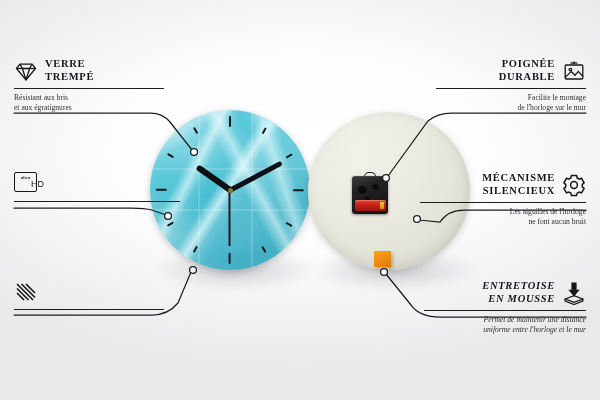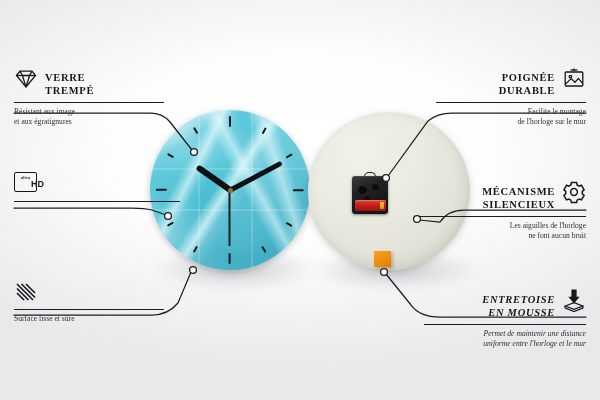--- a/index.html
+++ b/index.html
@@ -96,21 +96,20 @@
 
   
   .feat { position:absolute; }
   .feat .hrow { display:flex; align-items:center; gap:7px; }
   .feat.right .hrow { flex-direction:row-reverse; }
   .feat .title {
     font-family:"Liberation Serif", serif;
     font-weight:700; font-size:10.5px; line-height:12.5px;
     letter-spacing:.7px; color:#15181b; text-transform:uppercase;
     white-space:pre-line;
-    margin-top:14px;
   }
   .feat.right .title { text-align:right; }
   .feat .rule { height:1px; background:#1b1e21; margin:5px 0 4px; }
   .feat .desc {
     font-family:"Liberation Serif", serif;
     font-size:7.6px; line-height:9.6px; color:#2c3033; white-space:pre-line;
   }
   .feat.right .desc { text-align:right; }
   .ico { width:24px; height:24px; flex:0 0 24px; display:block; }
   .ico svg { display:block; width:24px; height:24px; }
@@ -125,21 +124,21 @@
   #feat-verre .rule   { width:150px; }
   #feat-impr .rule    { width:166px; }
   #feat-bords .rule   { width:150px; }
   #feat-poignee .rule { width:150px; margin-left:auto; }
   #feat-meca .rule    { width:166px; margin-left:auto; }
   #feat-entre .rule   { width:162px; margin-left:auto; }
   .hd-box { width:23px; height:20px; border:1.5px solid #15181b; border-radius:2px;
     display:flex; flex-direction:column; align-items:center; justify-content:center;
     font-family:"Liberation Sans", sans-serif; color:#15181b; }
   .hd-box .t1 { font-size:4px; font-weight:700; line-height:4px; letter-spacing:.2px; }
-  .hd-box .t2 { font-size:9px; font-weight:700; line-height:9px;margin-left:24px; }
+  .hd-box .t2 { font-size:9px; font-weight:400; line-height:9px;margin-left:24px; }
 </style>
 </head>
 <body>
 
 <div id="stage">
 
   <div class="clock-shadow" id="front-shadow"></div>
   <div class="clock-shadow" id="back-shadow"></div>
 
   <div id="clock-front">
@@ -232,21 +231,21 @@
           <path d="M2.5 9.5 H21.5"></path>
             <path d="M6 5.2 L8.4 9.5 L12 21"></path>
           <path d="M18 5.2 L15.6 9.5 L12 21"></path>
             <path d="M8.4 9.5 H15.6"></path>
         </svg>
       </span>
       <span class="title">VERRE
 TREMPÉ</span>
     </div>
     <div class="rule"></div>
-    <div class="desc">Résistant aux image
+    <div class="desc">Résistant aux bris
 et aux égratignures</div>
   </div>
 
   <div class="feat left" id="feat-impr">
     <div class="hrow">
       <span class="ico">
         <span class="hd-box">
           <span class="t1">ultra</span>
           <span class="t2">HD</span>
         </span>
@@ -261,21 +260,20 @@
         <svg viewBox="0 0 24 24" fill="none" stroke="#15181b" stroke-width="1.6">
           <path d="M3 4 L19 20"></path>
             <path d="M7.5 4 L21 17.5"></path>
           <path d="M3 8.5 L14.5 20"></path>
             <path d="M12 4 L21 13"></path>
             <path d="M3 13 L10 20"></path>
         </svg>
       </span>
     </div>
     <div class="rule"></div>
-    <div class="desc">Surface lisse et sûre</div>
   </div>
 
   <div class="feat right" id="feat-poignee">
     <div class="hrow">
       <span class="ico">
         <svg viewBox="0 0 24 24" fill="none" stroke="#15181b" stroke-width="1.3">
           <path d="M12 2.4 V5"></path>
             <path d="M8.6 4 H15.4"></path>
           <rect x="3.2" y="6" width="17.6" height="14" rx="1"></rect>
           <circle cx="8.4" cy="10.6" r="1.3"></circle>

